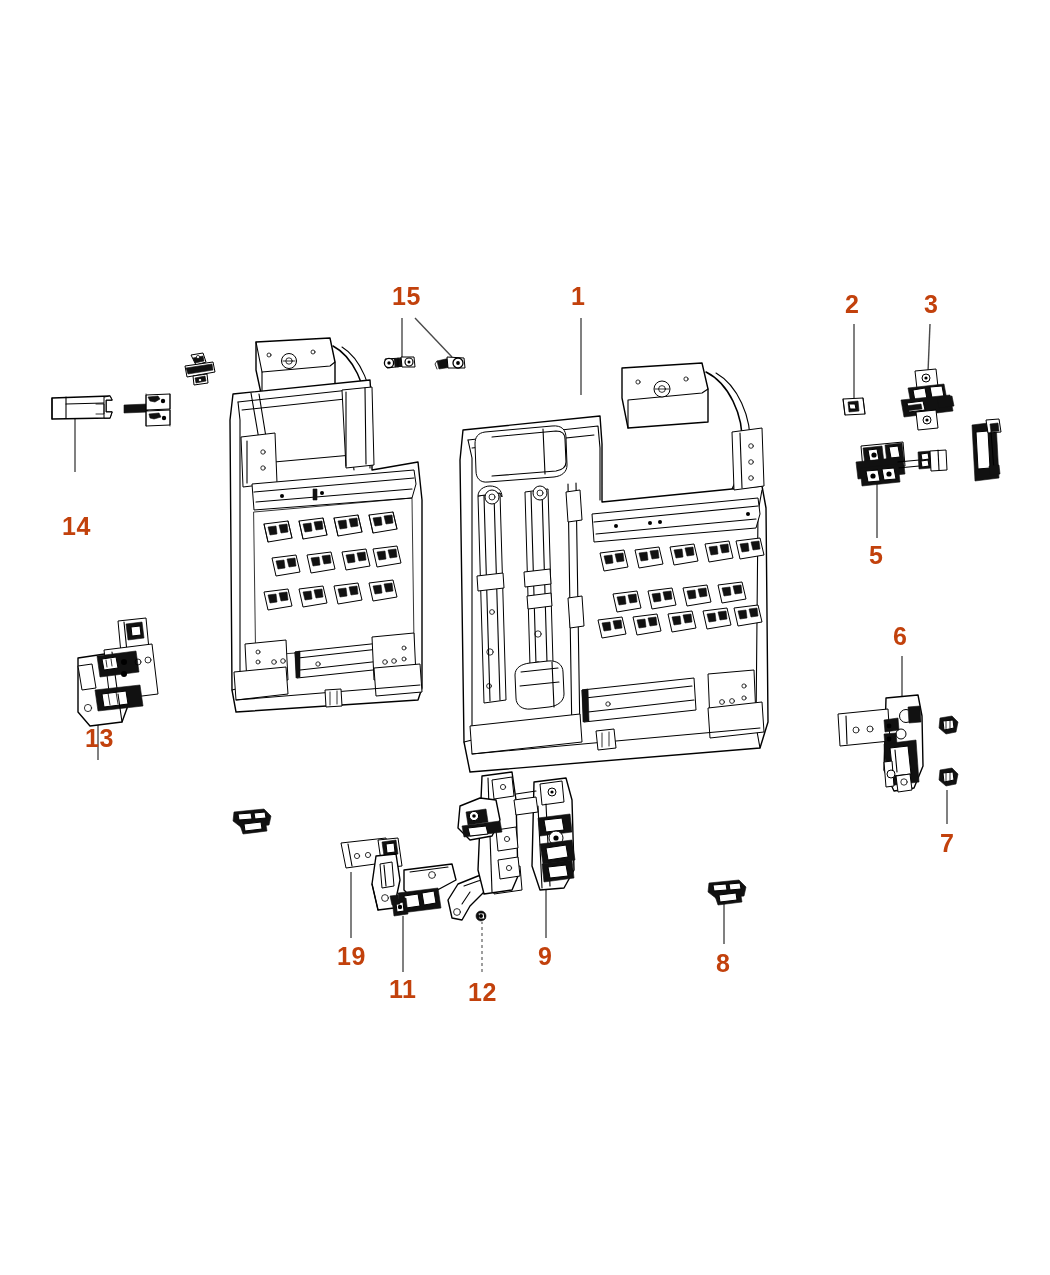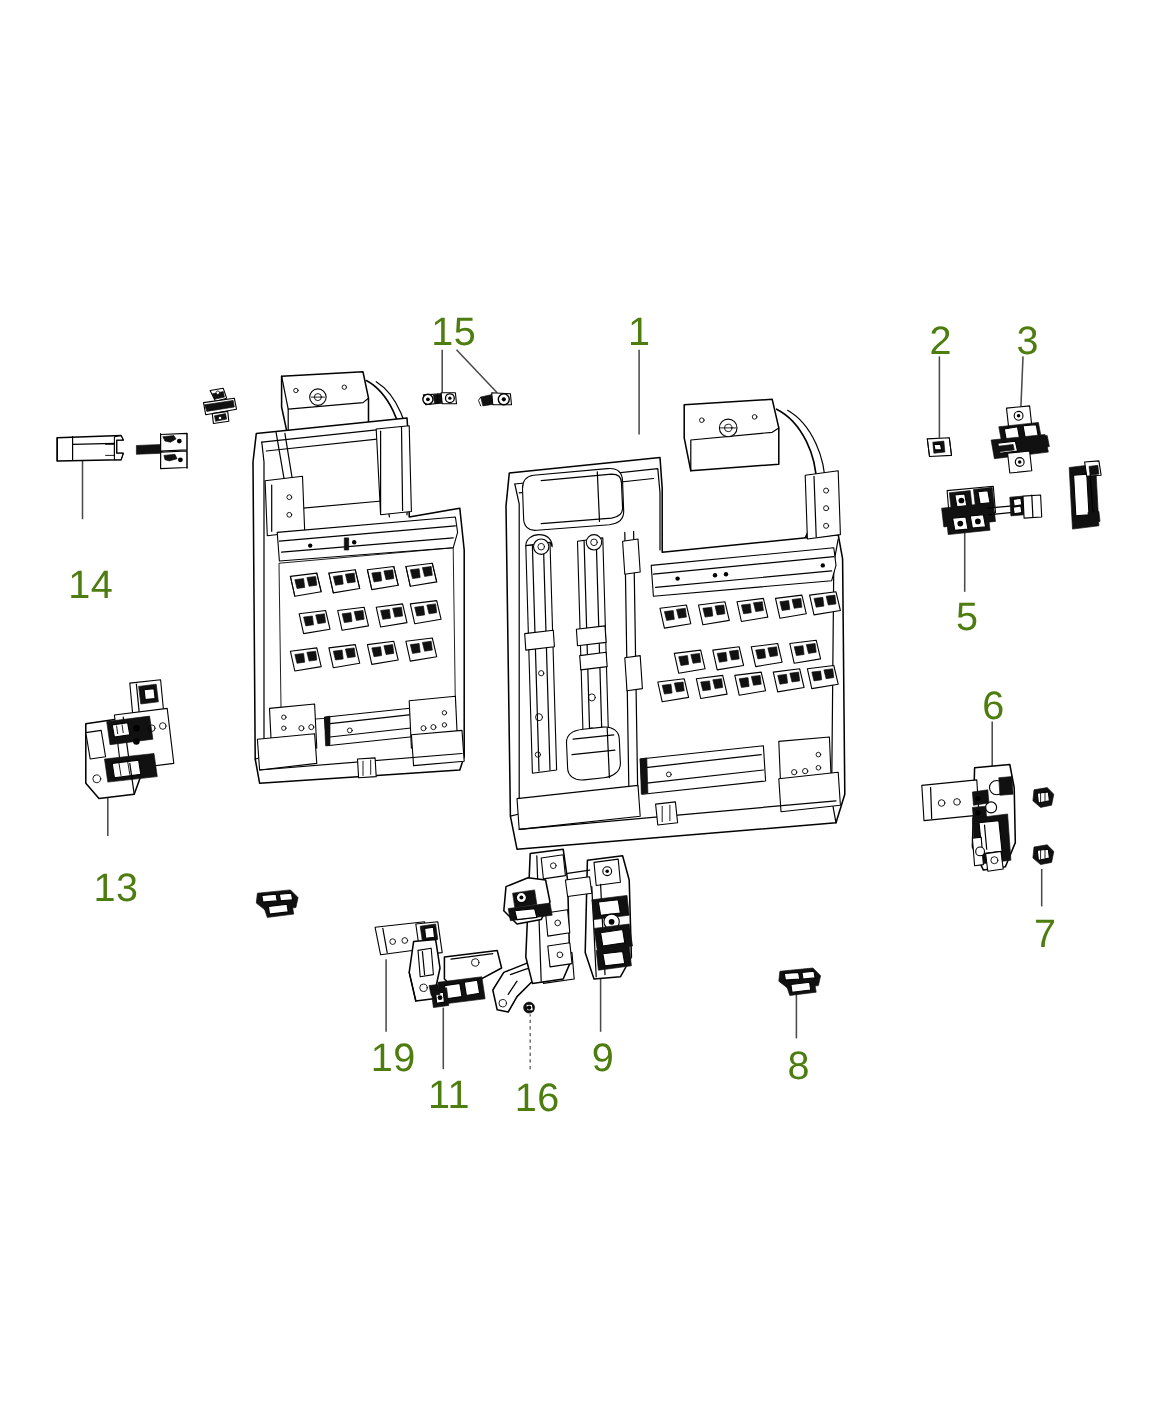--- a/index.html
+++ b/index.html
@@ -12,23 +12,23 @@
     position:relative;
   }
   #sheet{
     position:absolute;left:0;top:0;width:1050px;height:1275px;
     background:#ffffff;
   }
   svg#diagram{position:absolute;left:0;top:0;width:1050px;height:1275px;display:block;}
   .callout-num{
     position:absolute;
     font-family:"Liberation Sans", sans-serif;
-    font-size:36px;
-    font-weight:400;
-    color:#4d7c0f;
+    font-size:25px;
+    font-weight:700;
+    color:#c2410c;
     line-height:1;
     letter-spacing:0.5px;
     white-space:nowrap;
     user-select:none;
   }
   .ln{stroke:#4a4a4a;stroke-width:1.4;fill:none;}
   .ln-d{stroke:#6a6a6a;stroke-width:1.3;fill:none;stroke-dasharray:3 3;}
   .o{fill:none;stroke:#000;stroke-width:1.5;stroke-linejoin:round;stroke-linecap:round;}
   .o2{fill:none;stroke:#000;stroke-width:1.1;stroke-linejoin:round;stroke-linecap:round;}
   .o3{fill:none;stroke:#000;stroke-width:0.8;stroke-linejoin:round;stroke-linecap:round;}
@@ -623,20 +623,20 @@
   </svg>
 
   <div class="callout-num" style="left:571px;top:284px;">1</div>
   <div class="callout-num" style="left:845px;top:292px;">2</div>
   <div class="callout-num" style="left:924px;top:292px;">3</div>
   <div class="callout-num" style="left:869px;top:543px;">5</div>
   <div class="callout-num" style="left:893px;top:624px;">6</div>
   <div class="callout-num" style="left:940px;top:831px;">7</div>
   <div class="callout-num" style="left:716px;top:951px;">8</div>
   <div class="callout-num" style="left:538px;top:944px;">9</div>
-  <div class="callout-num" style="left:468px;top:980px;">16</div>
+  <div class="callout-num" style="left:468px;top:980px;">12</div>
   <div class="callout-num" style="left:389px;top:936px;margin-top:41px;">11</div>
   <div class="callout-num" style="left:337px;top:944px;">19</div>
-  <div class="callout-num" style="left:85px;top:789px;text-align:right;">13</div>
+  <div class="callout-num" style="left:85px;top:726px;text-align:right;">13</div>
   <div class="callout-num" style="left:62px;top:478px;margin-top:36px;">14</div>
   <div class="callout-num" style="left:392px;top:284px;">15</div>
 
 </div>
 
 </body></html>

